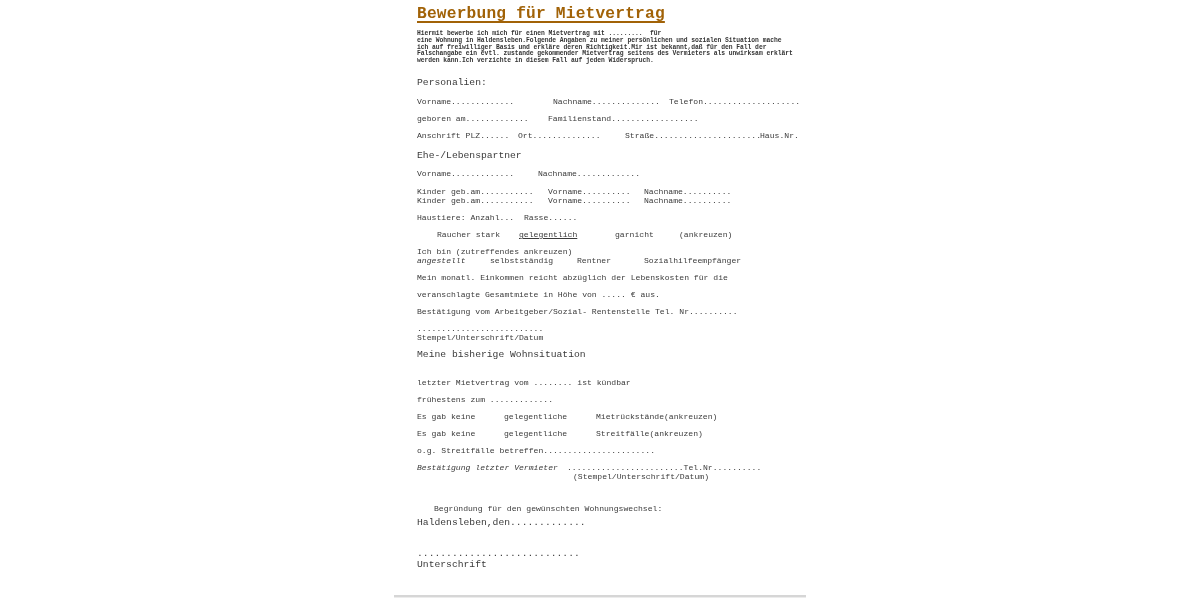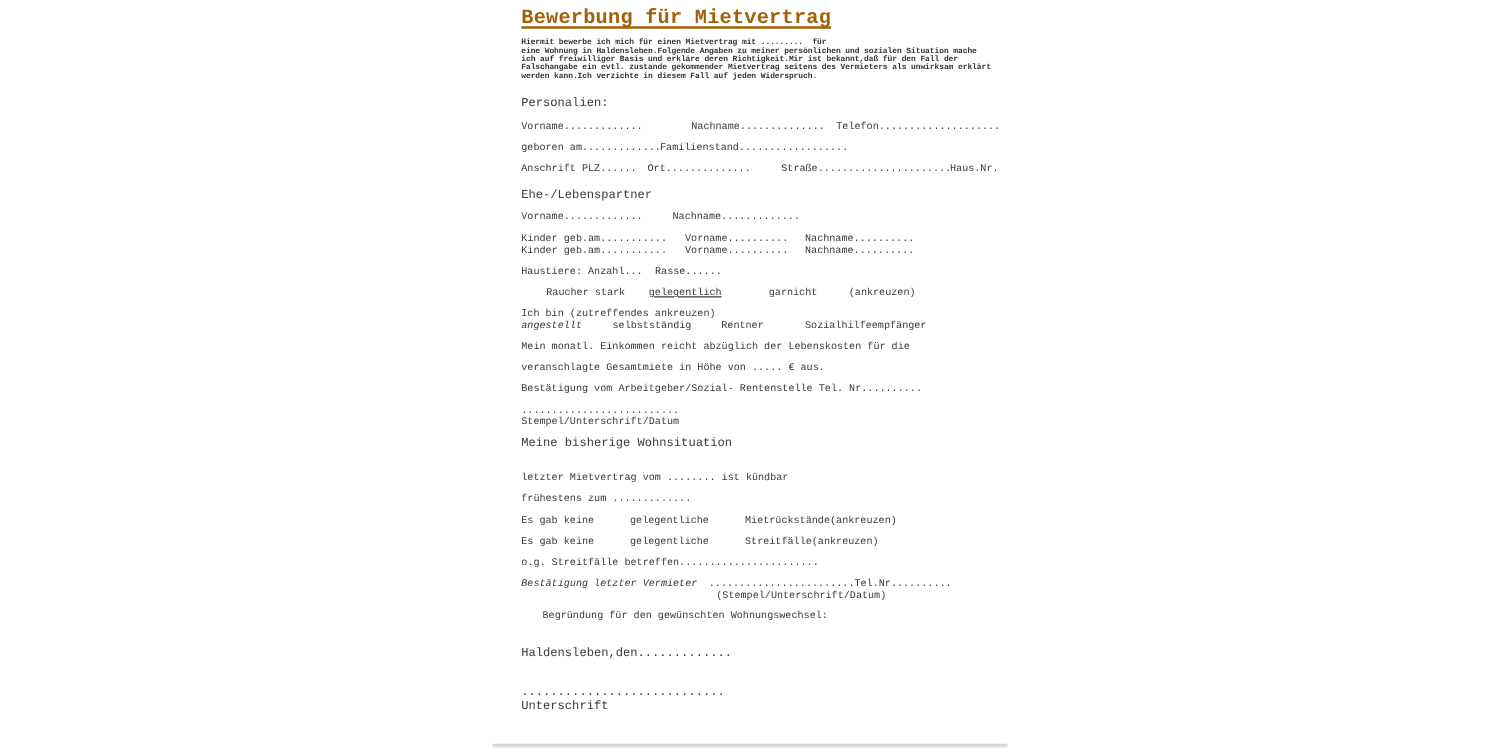--- a/index.html
+++ b/index.html
@@ -25,21 +25,21 @@
 <span>Falschangabe ein evtl. zustande gekommender Mietvertrag seitens des Vermieters als unwirksam erklärt</span>
 <span>werden kann.Ich verzichte in diesem Fall auf jeden Widerspruch.</span></div>
 
   <div class="seg h" style="left:417px;top:78px;">Personalien:</div>
 
   <div class="seg s" style="left:417px;top:98px;">Vorname.............</div>
   <div class="seg s" style="left:553px;top:98px;">Nachname..............</div>
   <div class="seg s" style="left:669px;top:98px;">Telefon....................</div>
 
   <div class="seg s" style="left:417px;top:115px;">geboren am.............</div>
-  <div class="seg s" style="left:528px;top:115px;">Familienstand..................</div>
+  <div class="seg s" style="left:548px;top:115px;">Familienstand..................</div>
 
   <div class="seg s" style="left:417px;top:132px;">Anschrift PLZ......</div>
   <div class="seg s" style="left:518px;top:132px;">Ort..............</div>
   <div class="seg s" style="left:615px;top:132px;margin-left:10px;">Straße......................</div>
   <div class="seg s" style="left:760px;top:132px;">Haus.Nr.</div>
 
   <div class="seg h" style="left:417px;top:151px;">Ehe-/Lebenspartner</div>
 
   <div class="seg s" style="left:417px;top:170px;">Vorname.............</div>
   <div class="seg s" style="left:538px;top:170px;">Nachname.............</div>
@@ -86,20 +86,20 @@
   <div class="seg s" style="left:417px;top:430px;">Es gab keine</div>
   <div class="seg s" style="left:504px;top:430px;">gelegentliche</div>
   <div class="seg s" style="left:596px;top:430px;">Streitfälle(ankreuzen)</div>
 
   <div class="seg s" style="left:417px;top:447px;">o.g. Streitfälle betreffen.......................</div>
 
   <div class="seg s" style="left:417px;top:464px;font-style:italic;">Bestätigung letzter Vermieter</div>
   <div class="seg s" style="left:567px;top:464px;">........................Tel.Nr..........</div>
   <div class="seg s" style="left:573px;top:473px;">(Stempel/Unterschrift/Datum)</div>
 
-  <div class="seg s" style="left:417px;top:489px;padding-left:17px;">Begründung für den gewünschten Wohnungswechsel:</div>
+  <div class="seg s" style="left:417px;top:505px;padding-left:17px;">Begründung für den gewünschten Wohnungswechsel:</div>
 
   <div class="seg h" style="left:417px;top:518px;">Haldensleben,den.............</div>
   <div class="seg h" style="left:417px;top:549px;">............................</div>
   <div class="seg h" style="left:417px;top:560px;">Unterschrift</div>
 
   <div class="rule"></div>
 </div>
 
 </body></html>

